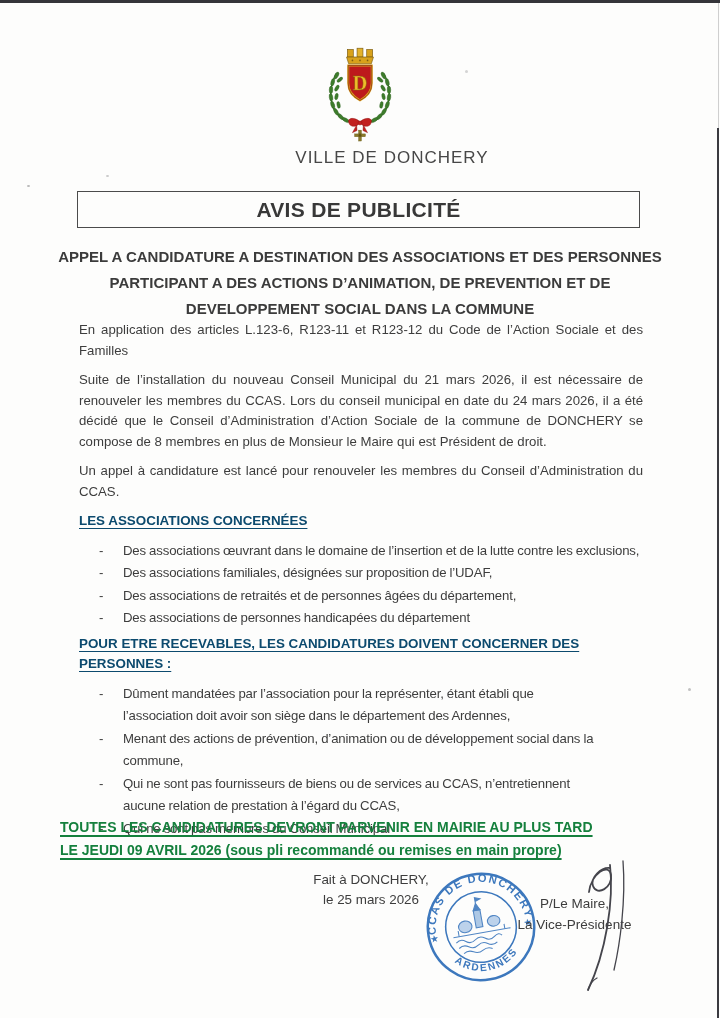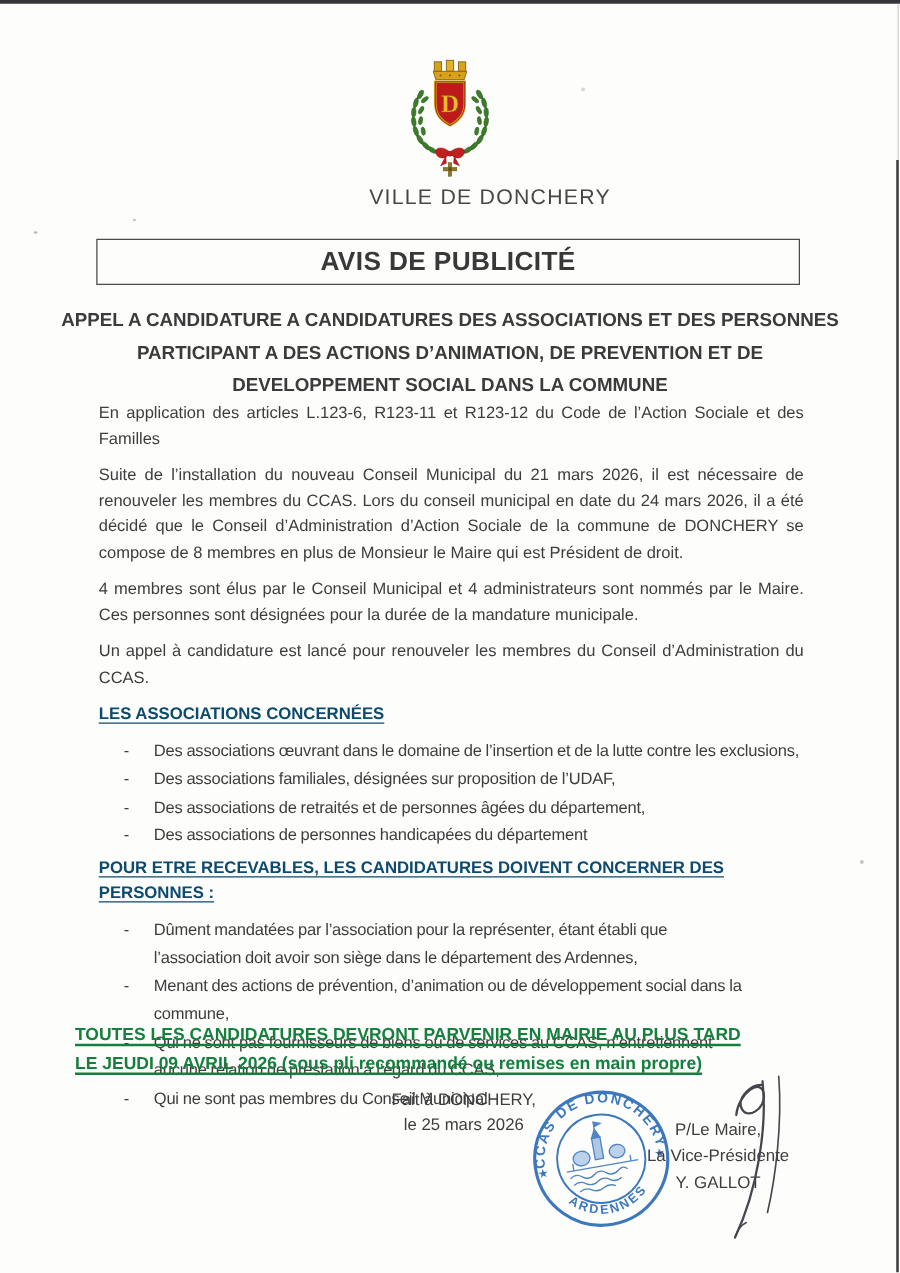--- a/index.html
+++ b/index.html
@@ -110,29 +110,28 @@
   </svg>
 </div>
 
 <div class="city">VILLE DE DONCHERY</div>
 
 <div class="title-box">
   <span class="t">AVIS DE PUBLICITÉ</span>
 </div>
 
 <div class="heading">
-  <div>APPEL A CANDIDATURE A CANDIDATURES DES ASSOCIATIONS ET DES PERSONNES</div>
+  <div>APPEL A CANDIDATURE A DESTINATION DES ASSOCIATIONS ET DES PERSONNES</div>
   <div>PARTICIPANT A DES ACTIONS D’ANIMATION, DE PREVENTION ET DE</div>
   <div>DEVELOPPEMENT SOCIAL DANS LA COMMUNE</div>
 </div>
 
 <div class="content">
   <p class="para">En application des articles L.123-6, R123-11 et R123-12 du Code de l’Action Sociale et des Familles</p>
   <p class="para">Suite de l’installation du nouveau Conseil Municipal du 21 mars 2026, il est nécessaire de renouveler les membres du CCAS. Lors du conseil municipal en date du 24 mars 2026, il a été décidé que le Conseil d’Administration d’Action Sociale de la commune de DONCHERY se compose de 8 membres en plus de Monsieur le Maire qui est Président de droit.</p>
-  <p class="para">4 membres sont élus par le Conseil Municipal et 4 administrateurs sont nommés par le Maire. Ces personnes sont désignées pour la durée de la mandature municipale.</p>
   <p class="para">Un appel à candidature est lancé pour renouveler les membres du Conseil d’Administration du CCAS.</p>
 
   <div class="sec-title">LES ASSOCIATIONS CONCERNÉES</div>
   <div class="list">
     <div class="li">
       <span class="marker">-</span>
       <span class="li-text">Des associations œuvrant dans le domaine de l’insertion et de la lutte contre les exclusions,</span>
     </div>
     <div class="li">
       <span class="marker">-</span>
@@ -207,21 +206,20 @@
       <textPath href="#arcB" startOffset="50%" text-anchor="middle">ARDENNES</textPath>
     </text>
     <text x="6" y="67" font-size="10" fill="#2d6db8">★</text>
     <text x="104" y="67" font-size="10" fill="#2d6db8">★</text>
   </svg>
 </div>
 
 <div class="sig-block">
   <div>P/Le Maire,</div>
   <div>La Vice-Présidente</div>
-  <div>Y. GALLOT</div>
 </div>
 <div class="sig-scrawl">
   <svg viewBox="0 0 92 150" width="92" height="150">
     <g fill="none" stroke="#45454c" stroke-linecap="round">
       <path d="M36,36 C38,18 56,6 58,19 C60,31 44,41 40,30 C37,22 48,11 57,12" stroke-width="1.8"></path>
       <path d="M57,9 C61,45 53,96 35,134" stroke-width="1.8"></path>
       <path d="M70,5 C73,45 67,88 61,114" stroke-width="1.3"></path>
       <path d="M35,134 C37,128 40,124 44,122" stroke-width="1.2"></path>
     </g>
   </svg>

